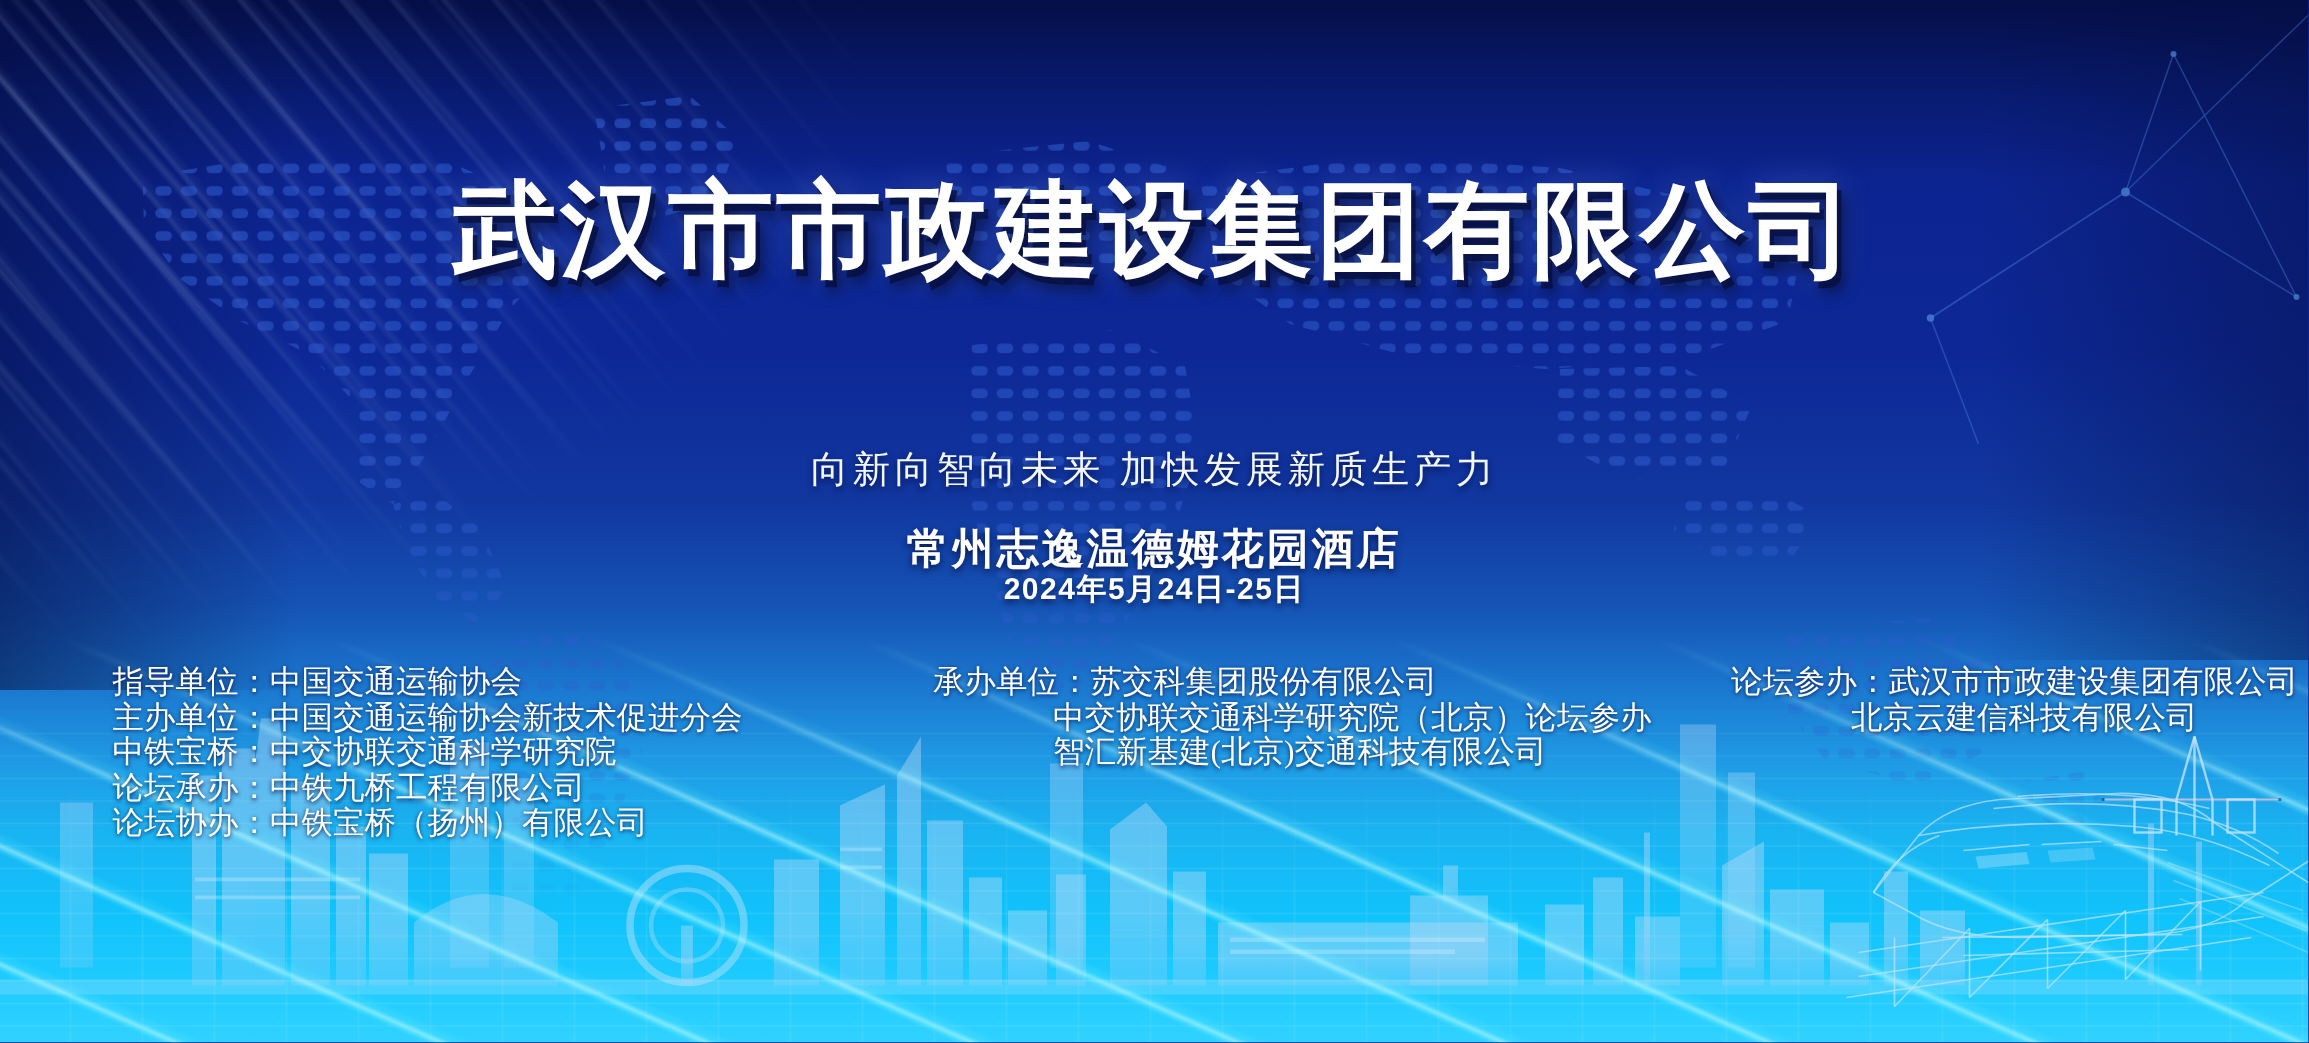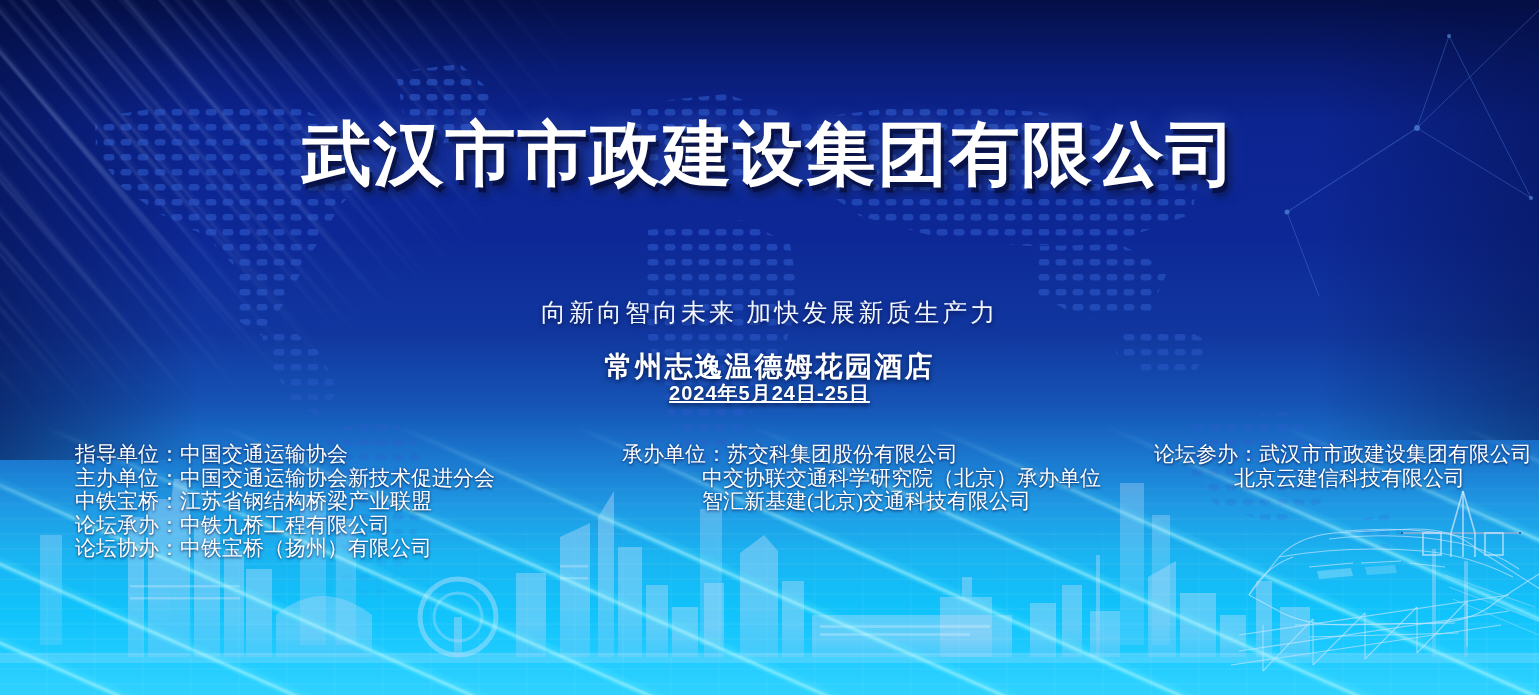--- a/index.html
+++ b/index.html
@@ -152,21 +152,21 @@
     text-shadow:
        3px 5px 0 rgba(6,14,62,.78),
        5px 8px 9px rgba(3,9,45,.70),
        0 0 22px rgba(150,200,255,.30);
   }
   .title-line.l2{ font-size:72px; }
 
   .slogan{
     position:absolute; left:0; top:296px; width:100%;
     text-align:center;
-    font-family:Liberation Serif, serif;
+    font-family:Liberation Sans, sans-serif;
     font-size:25px;
     letter-spacing:3px;
     color:#f2f7ff;
     text-shadow:0 2px 5px rgba(4,12,60,.8);
   }
 
   .venue{
     position:absolute; left:0; top:353px; width:100%;
     text-align:center;
   }
@@ -180,21 +180,20 @@
     line-height:27px;
   }
   .venue .v2{
     font-family:"Liberation Sans","DejaVu Sans",sans-serif;
     font-weight:700;
     font-size:20px;
     letter-spacing:1px;
     color:#ffffff;
     text-shadow:0 2px 5px rgba(4,12,60,.85);
     line-height:26px;
-    text-decoration:underline;
   }
 
   .orgs{
     position:absolute; left:0; top:443px; width:100%; height:130px;
   }
   .org-col{
     position:absolute;
     font-family:"Liberation Serif","DejaVu Serif",serif;
     font-size:21px;
     line-height:23.5px;
@@ -428,28 +427,28 @@
     <div class="venue">
       <div class="v1">常州志逸温德姆花园酒店</div>
       <div class="v2">2024年5月24日-25日</div>
     </div>
 
     <div class="orgs">
 
       <div class="org-col c1">
         <span class="org-row"><span>指导单位：</span><span>中国交通运输协会</span></span>
         <span class="org-row"><span>主办单位：</span><span>中国交通运输协会新技术促进分会</span></span>
-        <span class="org-row"><span>中铁宝桥：</span><span>江苏省钢结构桥梁产业联盟</span></span>
+        <span class="org-row"><span>中铁宝桥：</span><span>中交协联交通科学研究院</span></span>
         <span class="org-row"><span>论坛承办：</span><span>中铁九桥工程有限公司</span></span>
         <span class="org-row"><span>论坛协办：</span><span>中铁宝桥（扬州）有限公司</span></span>
       </div>
 
       <div class="org-col c2">
         <span class="org-row"><span>承办单位：</span><span>苏交科集团股份有限公司</span></span>
-        <span class="org-row"><span class="org-indent" style="width:80px"></span><span>中交协联交通科学研究院（北京）承办单位</span></span>
+        <span class="org-row"><span class="org-indent" style="width:80px"></span><span>中交协联交通科学研究院（北京）论坛参办</span></span>
         <span class="org-row"><span class="org-indent" style="width:80px"></span><span>智汇新基建(北京)交通科技有限公司</span></span>
       </div>
 
       <div class="org-col c3">
         <span class="org-row"><span>论坛参办：</span><span>武汉市市政建设集团有限公司</span></span>
         <span class="org-row"><span class="org-indent" style="width:80px"></span><span>北京云建信科技有限公司</span></span>
       </div>
 
     </div>
   </div>

